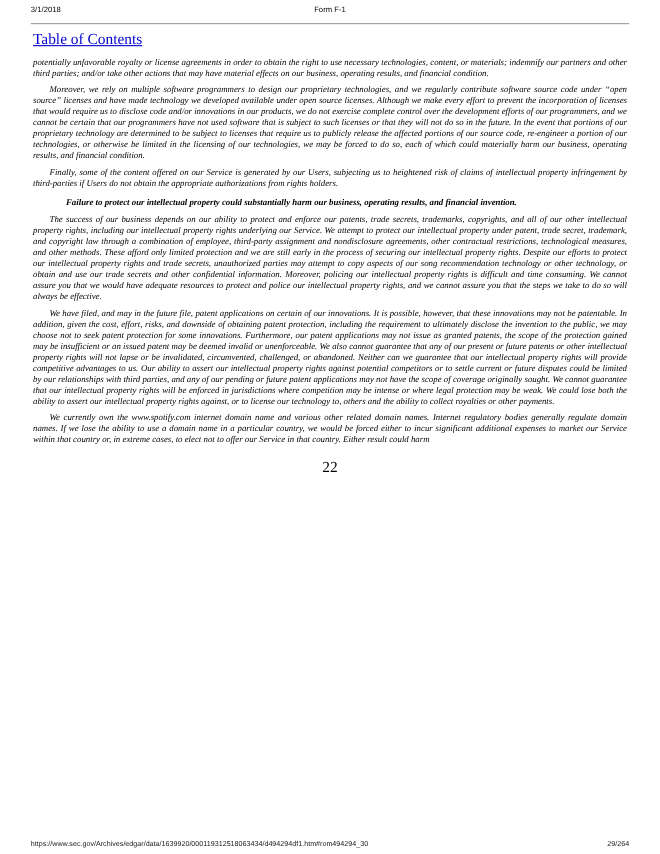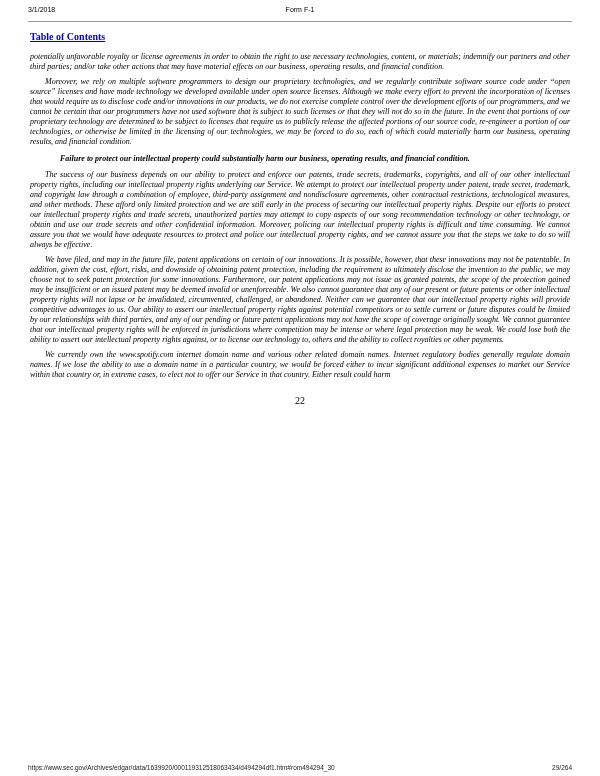--- a/index.html
+++ b/index.html
@@ -30,38 +30,38 @@
   .doc {
     position: absolute;
     top: 32px; left: 30px; right: 30px;
     font-family: "Liberation Serif", serif;
     font-size: 8px;
     line-height: 10px;
     text-align: justify;
   }
   .toc-link {
     display: inline-block;
-    font-weight: bold;
+    font-weight: normal;
     text-decoration: underline;
-    font-size: 10px;
+    font-size: 14px;
     margin-bottom: 10px;
     cursor: pointer;
   }
   .doc p { margin: 0 0 5px 0; font-style: italic; }
   .doc p.ind { text-indent: 15px; }
   .risk-heading {
     font-style: italic;
     font-weight: bold;
     text-indent: 30px;
     margin: 7px 0 6px 0 !important;
   }
   .page-number {
     text-align: center;
     margin-top: 16px;
-    font-size: 10px;
+    font-size: 14px;
   }
   .print-footer {
     position: absolute;
     bottom: 5px; left: 28px; right: 28px;
     display: flex;
     justify-content: space-between;
     font-family: "Liberation Sans", sans-serif;
     font-size: 6.5px;
     color: #222;
   }
@@ -76,22 +76,23 @@
     <span class="ph-title">Form F-1</span>
   </div>
 
   <div class="header-rule"></div>
 
   <div class="doc">
     <a class="toc-link" style="color: rgb(0, 0, 204);">Table of Contents</a>
 
     <p class="cont">potentially unfavorable royalty or license agreements in order to obtain the right to use necessary technologies, content, or materials; indemnify our partners and other third parties; and/or take other actions that may have material effects on our business, operating results, and financial condition.</p>
     <p class="ind">Moreover, we rely on multiple software programmers to design our proprietary technologies, and we regularly contribute software source code under “open source” licenses and have made technology we developed available under open source licenses. Although we make every effort to prevent the incorporation of licenses that would require us to disclose code and/or innovations in our products, we do not exercise complete control over the development efforts of our programmers, and we cannot be certain that our programmers have not used software that is subject to such licenses or that they will not do so in the future. In the event that portions of our proprietary technology are determined to be subject to licenses that require us to publicly release the affected portions of our source code, re-engineer a portion of our technologies, or otherwise be limited in the licensing of our technologies, we may be forced to do so, each of which could materially harm our business, operating results, and financial condition.</p>
+    <p class="ind">Finally, some of the content offered on our Service is generated by our Users, subjecting us to heightened risk of claims of intellectual property infringement by third-parties if Users do not obtain the appropriate authorizations from rights holders.</p>
 
-    <p class="risk-heading">Failure to protect our intellectual property could substantially harm our business, operating results, and financial condition.</p>
+    <p class="risk-heading">Failure to protect our intellectual property could substantially harm our business, operating results, and financial invention.</p>
 
     <p class="ind">The success of our business depends on our ability to protect and enforce our patents, trade secrets, trademarks, copyrights, and all of our other intellectual property rights, including our intellectual property rights underlying our Service. We attempt to protect our intellectual property under patent, trade secret, trademark, and copyright law through a combination of employee, third-party assignment and nondisclosure agreements, other contractual restrictions, technological measures, and other methods. These afford only limited protection and we are still early in the process of securing our intellectual property rights. Despite our efforts to protect our intellectual property rights and trade secrets, unauthorized parties may attempt to copy aspects of our song recommendation technology or other technology, or obtain and use our trade secrets and other confidential information. Moreover, policing our intellectual property rights is difficult and time consuming. We cannot assure you that we would have adequate resources to protect and police our intellectual property rights, and we cannot assure you that the steps we take to do so will always be effective.</p>
     <p class="ind">We have filed, and may in the future file, patent applications on certain of our innovations. It is possible, however, that these innovations may not be patentable. In addition, given the cost, effort, risks, and downside of obtaining patent protection, including the requirement to ultimately disclose the invention to the public, we may choose not to seek patent protection for some innovations. Furthermore, our patent applications may not issue as granted patents, the scope of the protection gained may be insufficient or an issued patent may be deemed invalid or unenforceable. We also cannot guarantee that any of our present or future patents or other intellectual property rights will not lapse or be invalidated, circumvented, challenged, or abandoned. Neither can we guarantee that our intellectual property rights will provide competitive advantages to us. Our ability to assert our intellectual property rights against potential competitors or to settle current or future disputes could be limited by our relationships with third parties, and any of our pending or future patent applications may not have the scope of coverage originally sought. We cannot guarantee that our intellectual property rights will be enforced in jurisdictions where competition may be intense or where legal protection may be weak. We could lose both the ability to assert our intellectual property rights against, or to license our technology to, others and the ability to collect royalties or other payments.</p>
     <p class="ind">We currently own the www.spotify.com internet domain name and various other related domain names. Internet regulatory bodies generally regulate domain names. If we lose the ability to use a domain name in a particular country, we would be forced either to incur significant additional expenses to market our Service within that country or, in extreme cases, to elect not to offer our Service in that country. Either result could harm</p>
 
     <div class="page-number">22</div>
   </div>
 
   <div class="print-footer">
     <span>https://www.sec.gov/Archives/edgar/data/1639920/000119312518063434/d494294df1.htm#rom494294_30</span>

